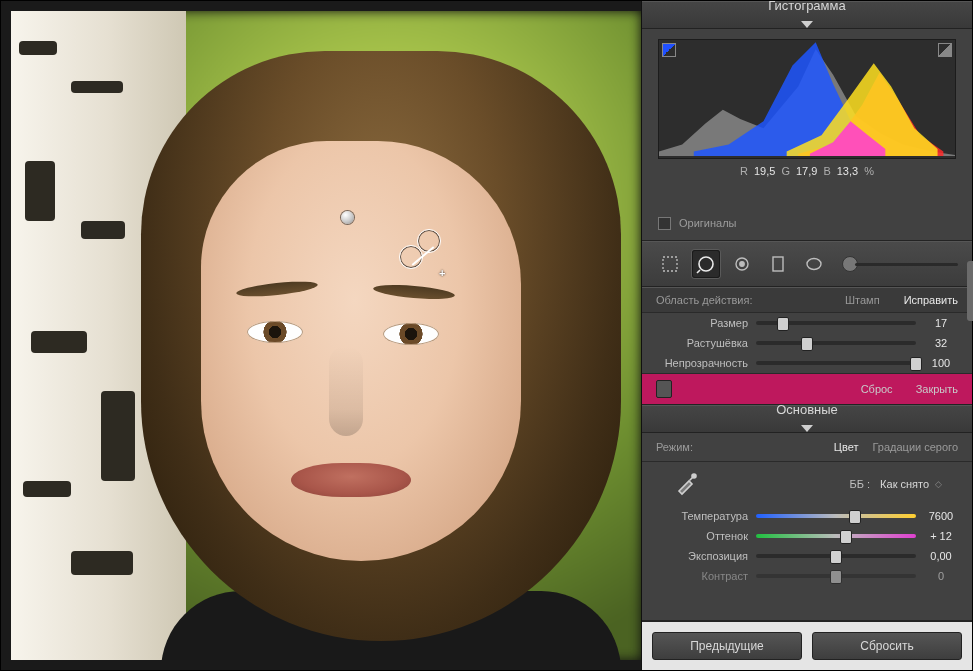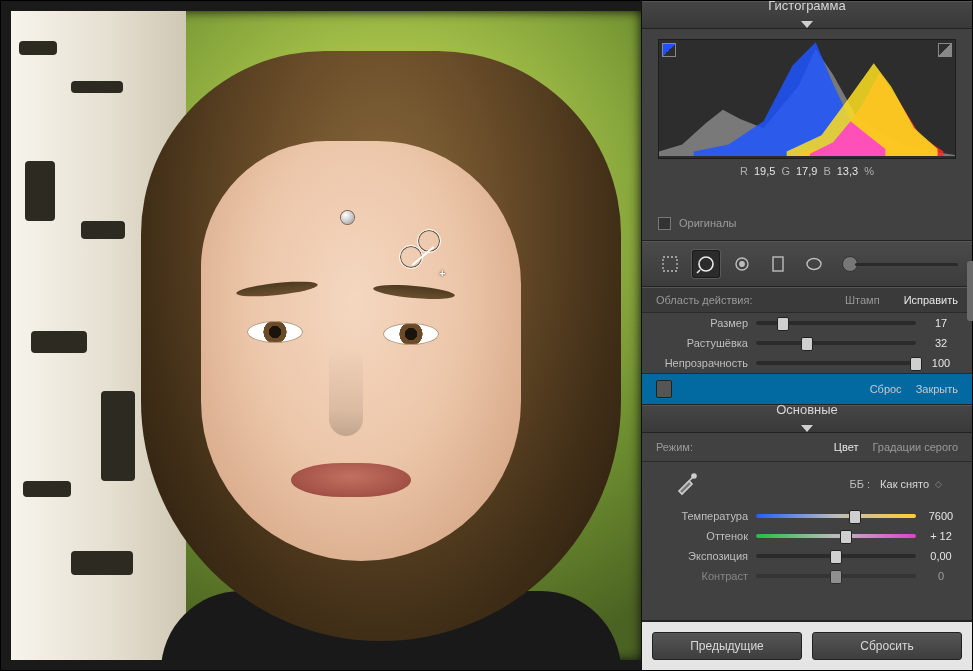--- a/index.html
+++ b/index.html
@@ -61,21 +61,21 @@
   .spot-head .modes{margin-left:auto;display:flex;gap:24px;}
   .spot-head .modes span{cursor:pointer;}
   .spot-head .modes .sel{color:#e8e8e8;}
   .slider-row{display:flex;align-items:center;padding:4px 14px;gap:8px;font-size:11px;}
   .slider-row .lab{width:92px;text-align:right;color:#bfbfbf;}
   .slider-row .track{flex:1;position:relative;height:4px;background:#2b2b2b;border-radius:2px;}
   .slider-row .track.gradient-temp{background:linear-gradient(90deg,#2060ff,#bcbcbc,#ffcf30);}
   .slider-row .track.gradient-tint{background:linear-gradient(90deg,#20c040,#bcbcbc,#e040d0);}
   .slider-row .thumb{position:absolute;top:-4px;width:10px;height:12px;background:#cfcfcf;border:1px solid #222;border-radius:2px;transform:translateX(-50%);}
   .slider-row .val{width:34px;text-align:center;color:#e6e6e6;}
-  .spot-foot{display:flex;align-items:center;padding:6px 14px;gap:14px;border-top:1px solid #2a2a2a;background:#0369a1;font-size:11px;}
+  .spot-foot{display:flex;align-items:center;padding:6px 14px;gap:23px;border-top:1px solid #2a2a2a;background:#be185d;font-size:11px;}
   .spot-foot .sw{width:14px;height:16px;background:#555;border:1px solid #222;border-radius:2px;}
   .spot-foot .sp{flex:1;}
   .spot-foot span{cursor:pointer;color:#c9c9c9;}
 
   
   .mode-row{display:flex;align-items:center;padding:8px 14px;font-size:11px;color:#9a9a9a;border-bottom:1px solid #2a2a2a;}
   .mode-row .modes{margin-left:auto;display:flex;gap:14px;}
   .mode-row .modes .sel{color:#e6e6e6;}
   .wb-row{display:flex;align-items:center;padding:8px 30px;gap:10px;font-size:11px;}
   .wb-row .dropper{width:28px;height:28px;display:flex;align-items:center;justify-content:center;}

